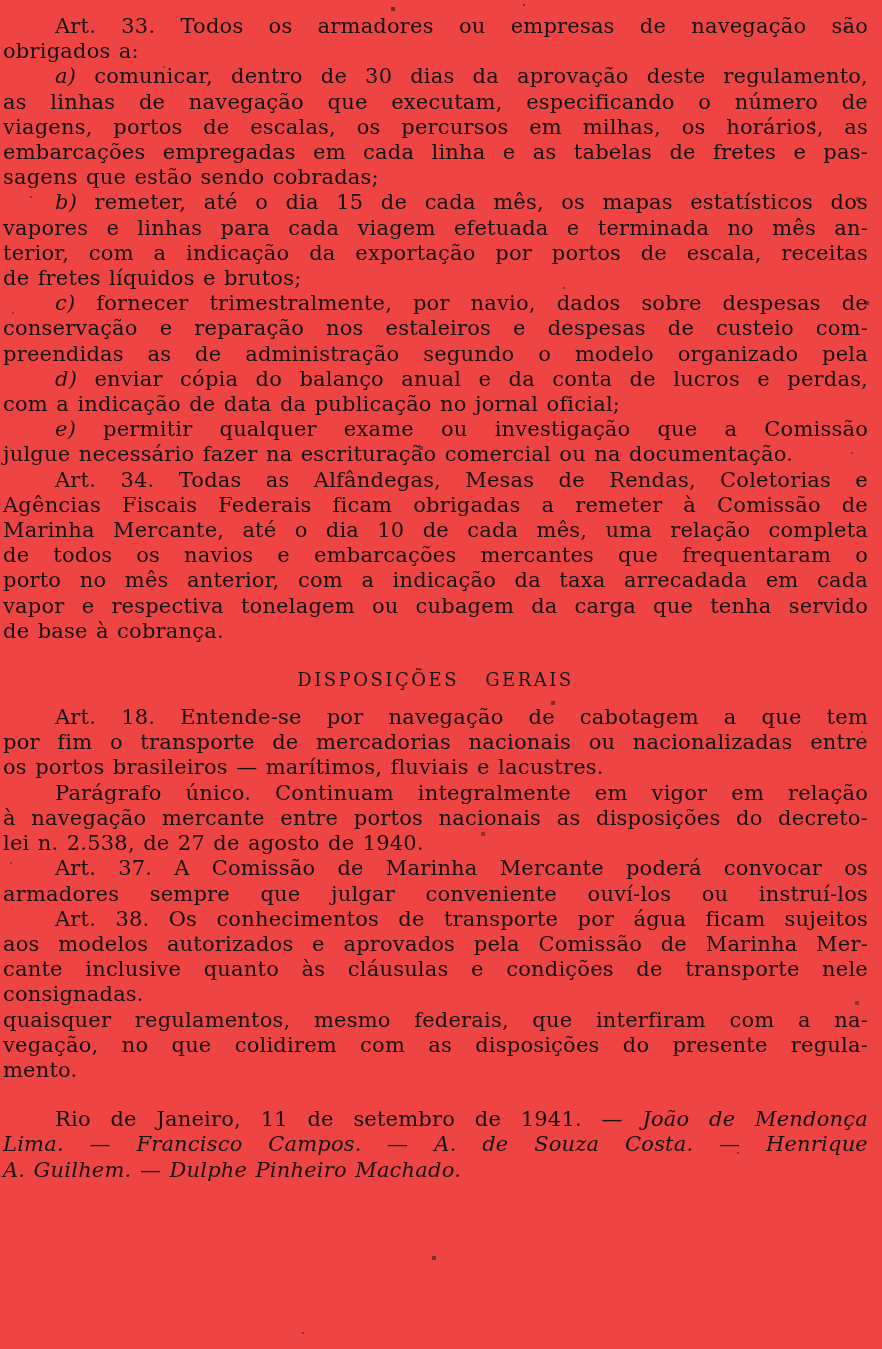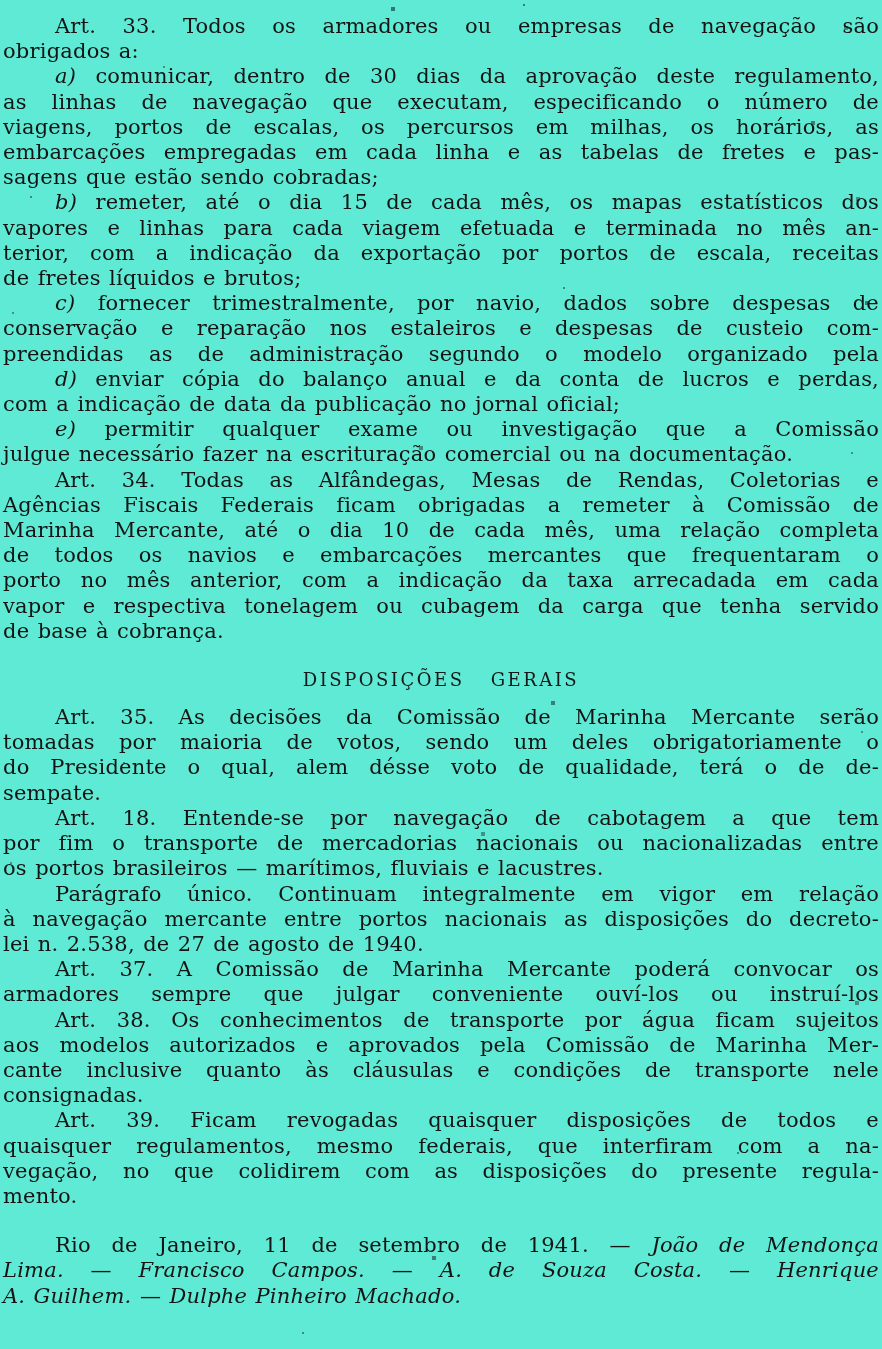--- a/index.html
+++ b/index.html
@@ -13,23 +13,23 @@
     overflow: hidden;
     position: relative;
     font-family: "DejaVu Serif", "Liberation Serif", serif;
     color: #141414;
   }
   .page {
     position: absolute;
     top: 0; left: 0;
     width: 882px;
     height: 1349px;
-    background: #5eead4;
+    background: #ef4444;
     box-sizing: border-box;
-    padding: 14px 3px 0 3px;
+    padding: 14px 14px 0 3px;
   }
   .doc-body {
     width: 100%;
   }
   .para {
     margin: 0;
   }
   .gap-small { }
   .gap-large { margin-top: 24px; }
   .line {
@@ -128,47 +128,40 @@
         <div class="line first">Art. 34. Todas as Alfândegas, Mesas de Rendas, Coletorias e</div>
         <div class="line">Agências Fiscais Federais ficam obrigadas a remeter à Comissão de</div>
         <div class="line">Marinha Mercante, até o dia 10 de cada mês, uma relação completa</div>
         <div class="line">de todos os navios e embarcações mercantes que frequentaram o</div>
         <div class="line">porto no mês anterior, com a indicação da taxa arrecadada em cada</div>
         <div class="line">vapor e respectiva tonelagem ou cubagem da carga que tenha servido</div>
         <div class="line lastline">de base à cobrança.</div>
       </div>
       <div class="heading">DISPOSIÇÕES GERAIS</div>
       <div class="para">
-        <div class="line first">Art. 35. As decisões da Comissão de Marinha Mercante serão</div>
-        <div class="line">tomadas por maioria de votos, sendo um deles obrigatoriamente o</div>
-        <div class="line">do Presidente o qual, alem désse voto de qualidade, terá o de de-</div>
-        <div class="line lastline">sempate.</div>
-      </div>
-      <div class="para">
         <div class="line first">Art. 18. Entende-se por navegação de cabotagem a que tem</div>
         <div class="line">por fim o transporte de mercadorias nacionais ou nacionalizadas entre</div>
         <div class="line lastline">os portos brasileiros — marítimos, fluviais e lacustres.</div>
       </div>
       <div class="para">
         <div class="line first">Parágrafo único. Continuam integralmente em vigor em relação</div>
         <div class="line">à navegação mercante entre portos nacionais as disposições do decreto-</div>
         <div class="line lastline">lei n. 2.538, de 27 de agosto de 1940.</div>
       </div>
       <div class="para">
         <div class="line first">Art. 37. A Comissão de Marinha Mercante poderá convocar os</div>
         <div class="line">armadores sempre que julgar conveniente ouví-los ou instruí-los</div>
       </div>
       <div class="para">
         <div class="line first">Art. 38. Os conhecimentos de transporte por água ficam sujeitos</div>
         <div class="line">aos modelos autorizados e aprovados pela Comissão de Marinha Mer-</div>
         <div class="line">cante inclusive quanto às cláusulas e condições de transporte nele</div>
         <div class="line lastline">consignadas.</div>
       </div>
       <div class="para">
-        <div class="line first">Art. 39. Ficam revogadas quaisquer disposições de todos e</div>
         <div class="line">quaisquer regulamentos, mesmo federais, que interfiram com a na-</div>
         <div class="line">vegação, no que colidirem com as disposições do presente regula-</div>
         <div class="line lastline">mento.</div>
       </div>
       <div class="para gap-large">
         <div class="line first">Rio de Janeiro, 11 de setembro de 1941. — <i>João de Mendonça</i></div>
         <div class="line"><i>Lima.</i> — <i>Francisco Campos.</i> — <i>A. de Souza Costa.</i> — <i>Henrique</i></div>
         <div class="line lastline"><i>A. Guilhem.</i> — <i>Dulphe Pinheiro Machado.</i></div>
       </div>
     </div>

